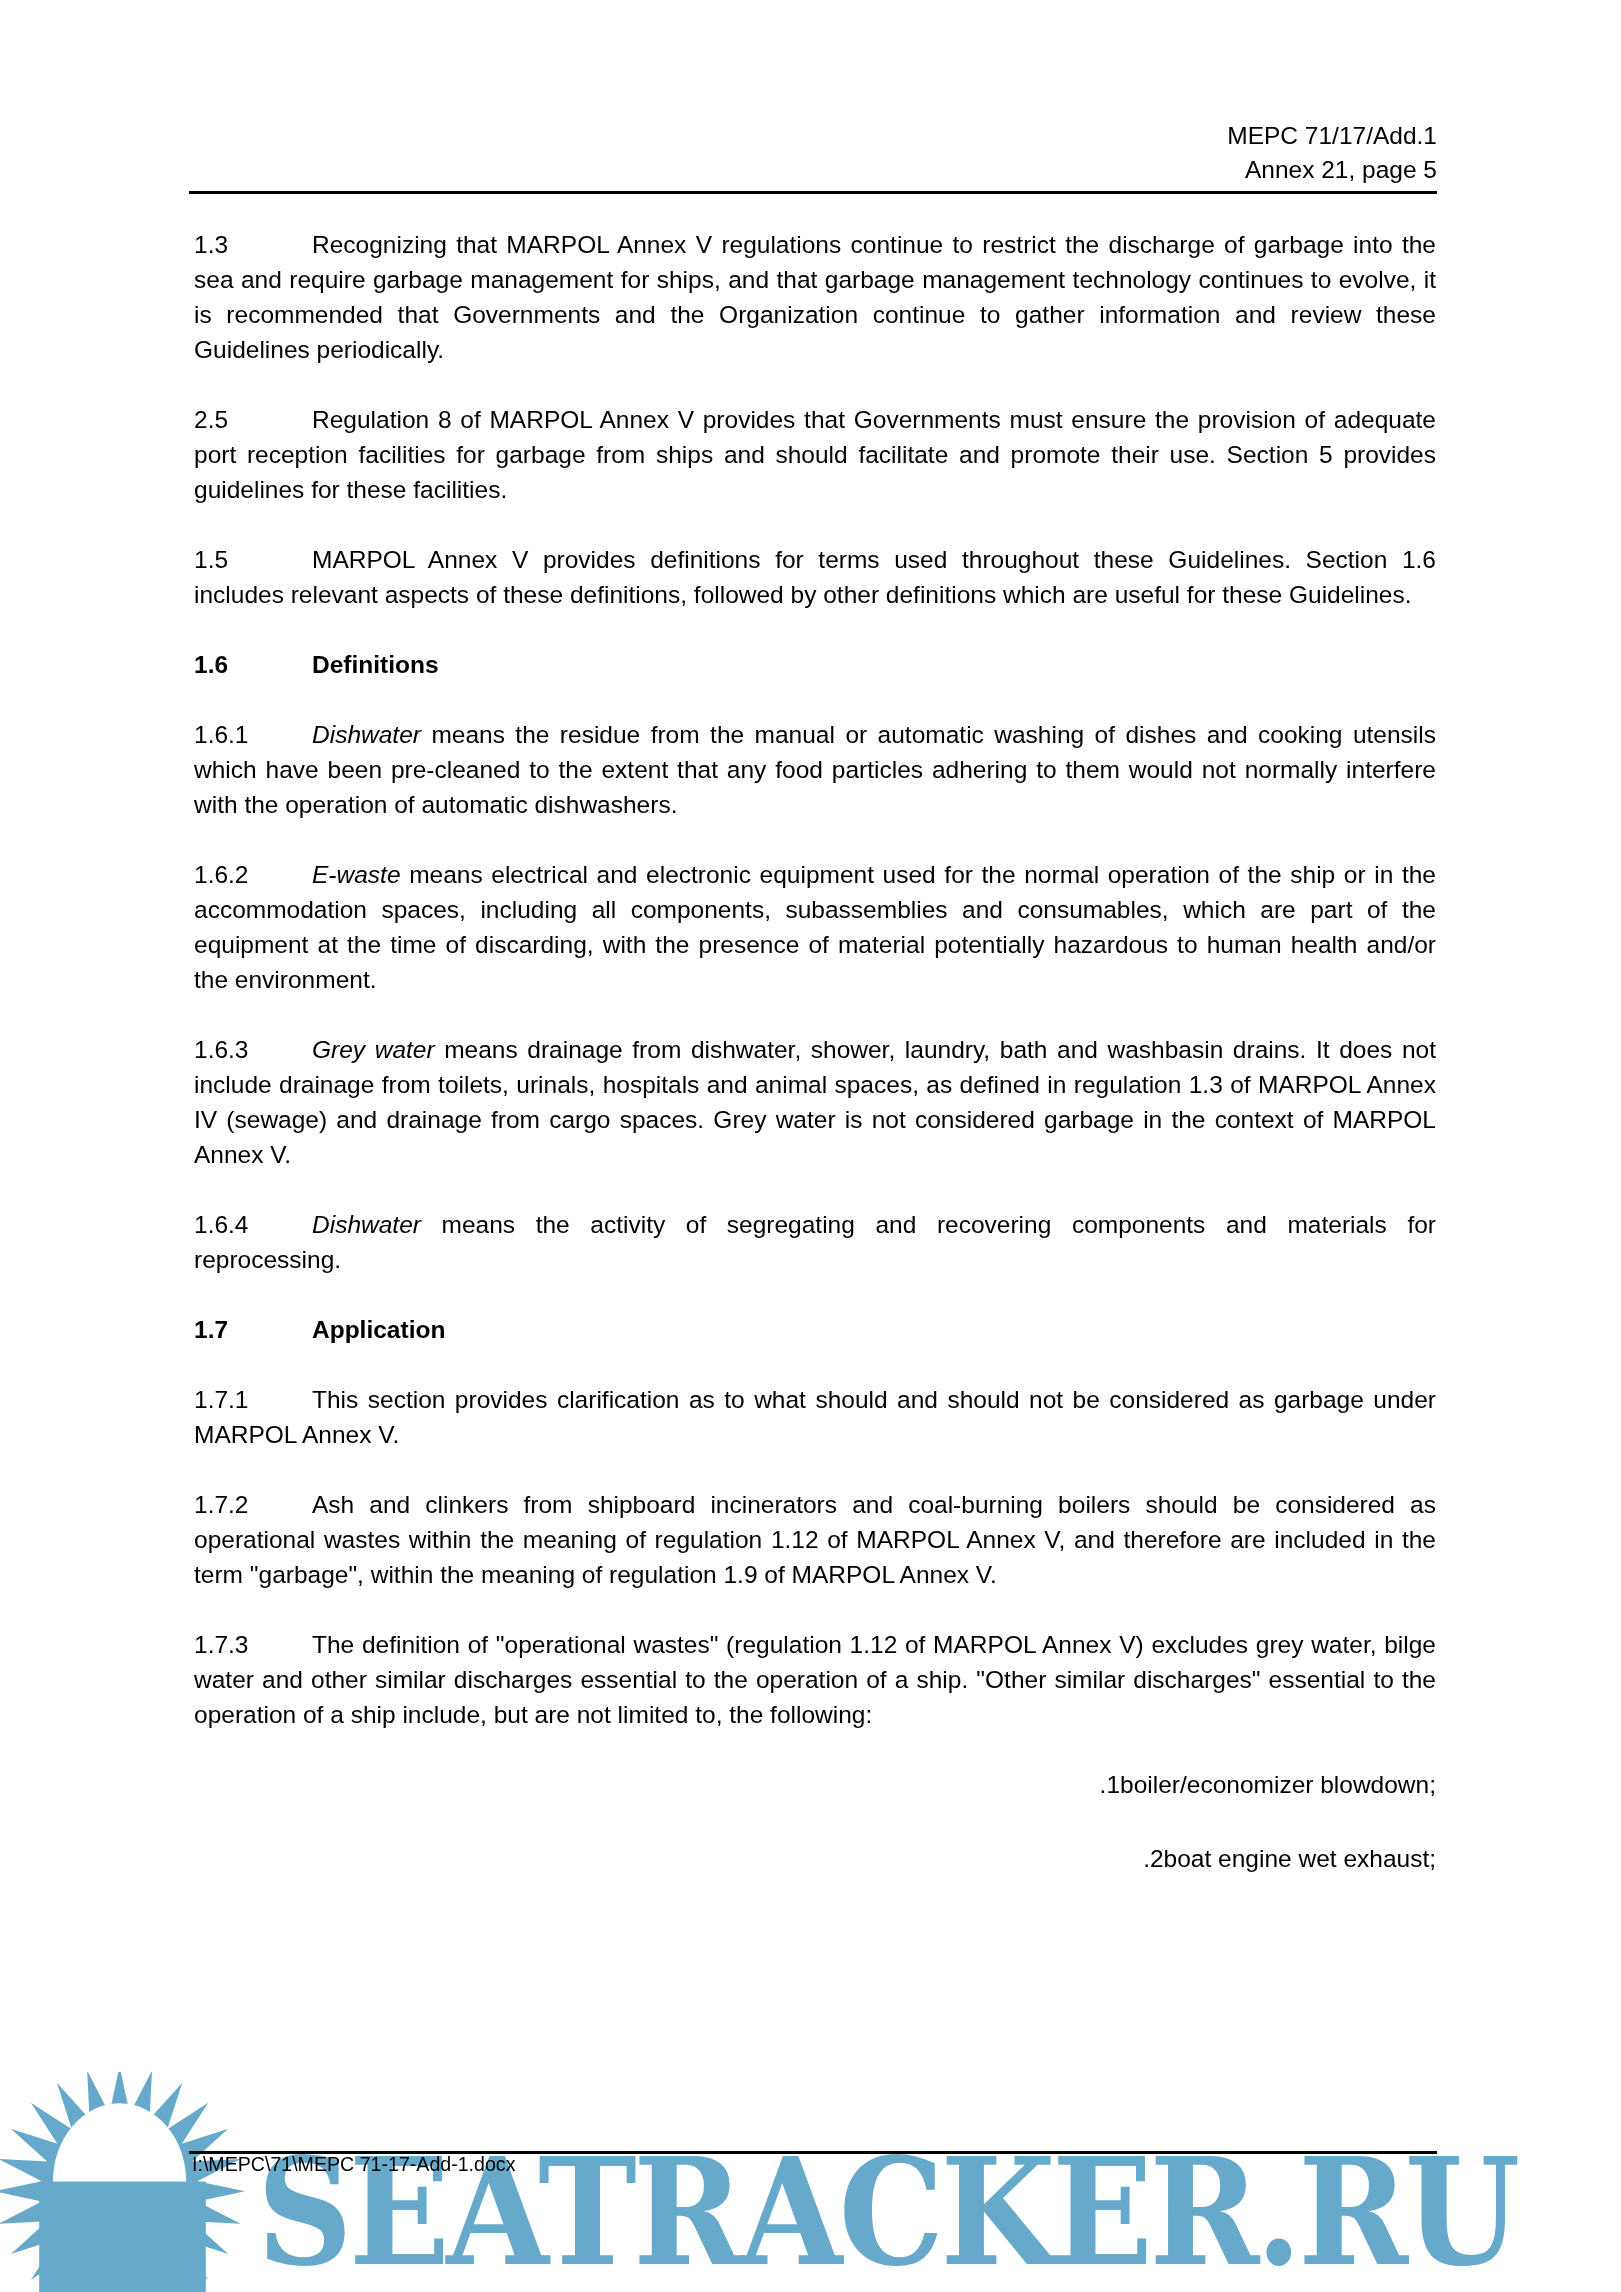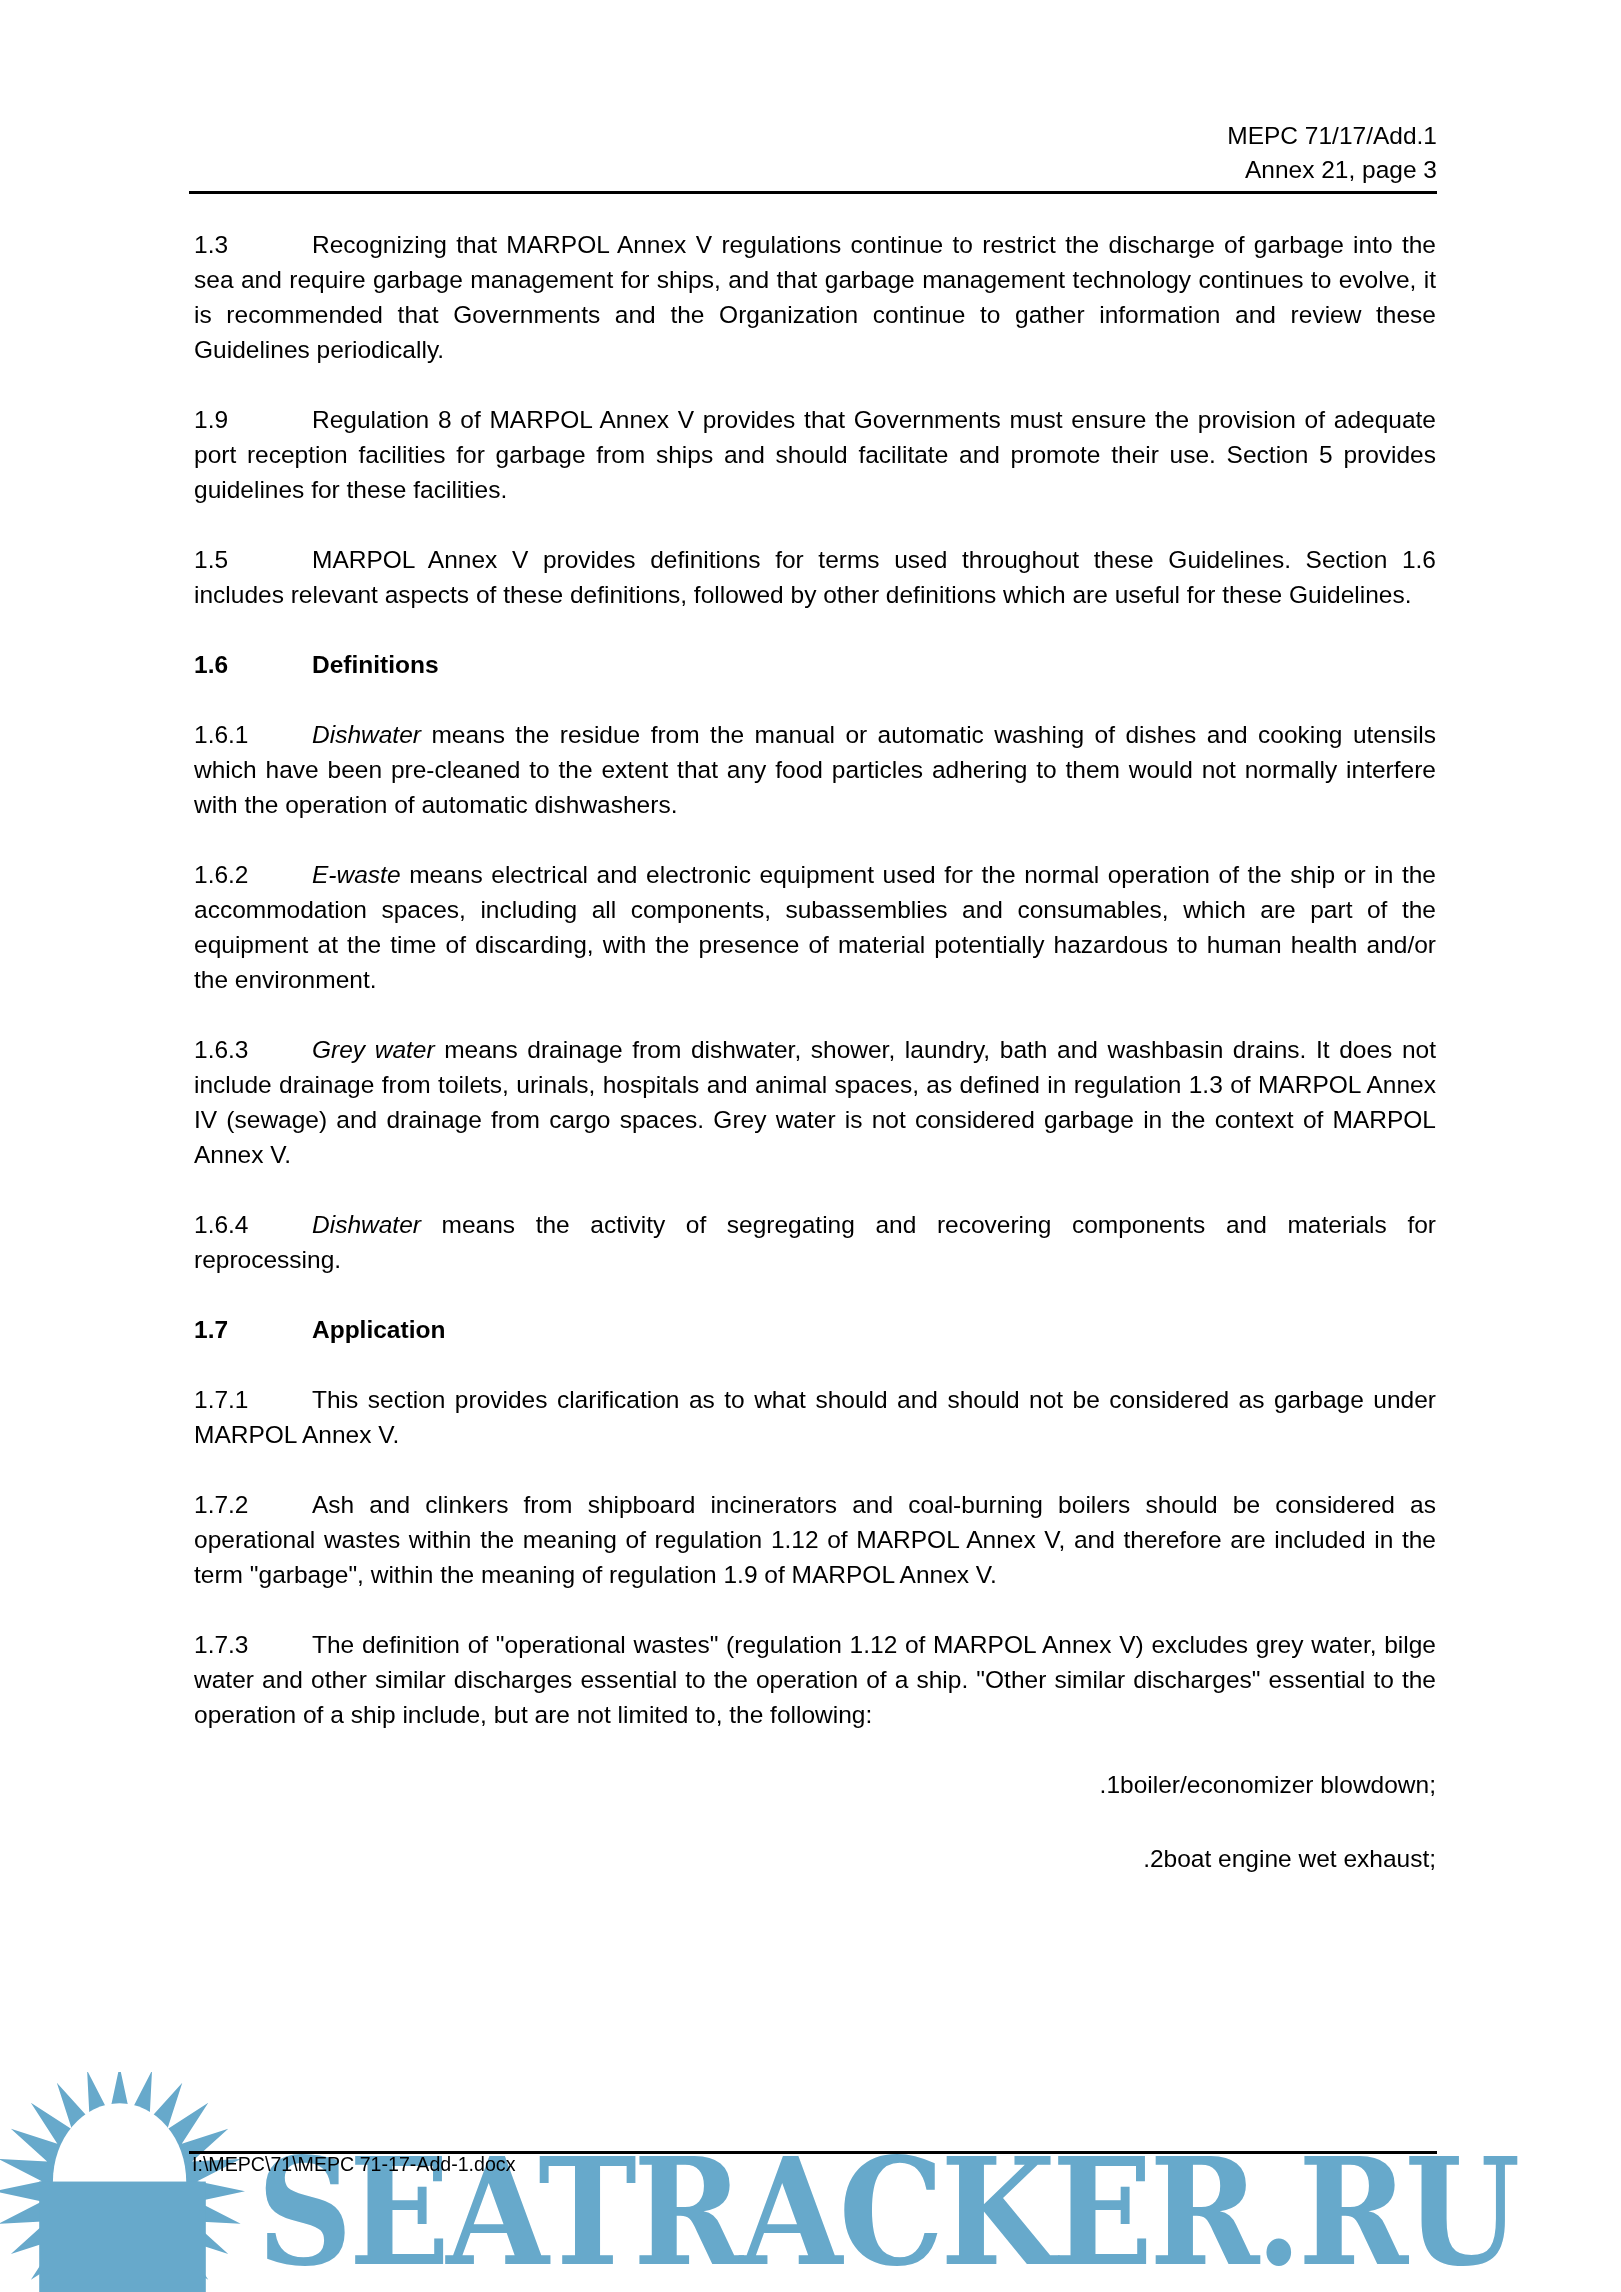--- a/index.html
+++ b/index.html
@@ -41,27 +41,27 @@
     color: #67A9CB;
   }
 </style>
 </head>
 <body>
 
 <div class="page">
 
   <div class="header">
     <div>MEPC 71/17/Add.1</div>
-    <div>Annex 21, page 3</div>
+    <div>Annex 21, page 5</div>
   </div>
   <div class="header-rule"></div>
 
   <div class="body">
     <p class="para"><span class="num">1.3</span><span>Recognizing that MARPOL Annex V regulations continue to restrict the discharge of garbage into the sea and require garbage management for ships, and that garbage management technology continues to evolve, it is recommended that Governments and the Organization continue to gather information and review these Guidelines periodically.</span></p>
-    <p class="para"><span class="num">1.9</span><span>Regulation 8 of MARPOL Annex V provides that Governments must ensure the provision of adequate port reception facilities for garbage from ships and should facilitate and promote their use. Section 5 provides guidelines for these facilities.</span></p>
+    <p class="para"><span class="num">2.5</span><span>Regulation 8 of MARPOL Annex V provides that Governments must ensure the provision of adequate port reception facilities for garbage from ships and should facilitate and promote their use. Section 5 provides guidelines for these facilities.</span></p>
     <p class="para"><span class="num">1.5</span><span>MARPOL Annex V provides definitions for terms used throughout these Guidelines. Section 1.6 includes relevant aspects of these definitions, followed by other definitions which are useful for these Guidelines.</span></p>
 
     <p class="heading"><span class="num">1.6</span><span>Definitions</span></p>
 
     <p class="para"><span class="num">1.6.1</span><span class="term">Dishwater</span><span> means the residue from the manual or automatic washing of dishes and cooking utensils which have been pre-cleaned to the extent that any food particles adhering to them would not normally interfere with the operation of automatic dishwashers.</span></p>
     <p class="para"><span class="num">1.6.2</span><span class="term">E-waste</span><span> means electrical and electronic equipment used for the normal operation of the ship or in the accommodation spaces, including all components, subassemblies and consumables, which are part of the equipment at the time of discarding, with the presence of material potentially hazardous to human health and/or the environment.</span></p>
     <p class="para"><span class="num">1.6.3</span><span class="term">Grey water</span><span> means drainage from dishwater, shower, laundry, bath and washbasin drains. It does not include drainage from toilets, urinals, hospitals and animal spaces, as defined in regulation 1.3 of MARPOL Annex IV (sewage) and drainage from cargo spaces. Grey water is not considered garbage in the context of MARPOL Annex V.</span></p>
     <p class="para"><span class="num">1.6.4</span><span class="term">Dishwater</span><span> means the activity of segregating and recovering components and materials for reprocessing.</span></p>
 
     <p class="heading"><span class="num">1.7</span><span>Application</span></p>

